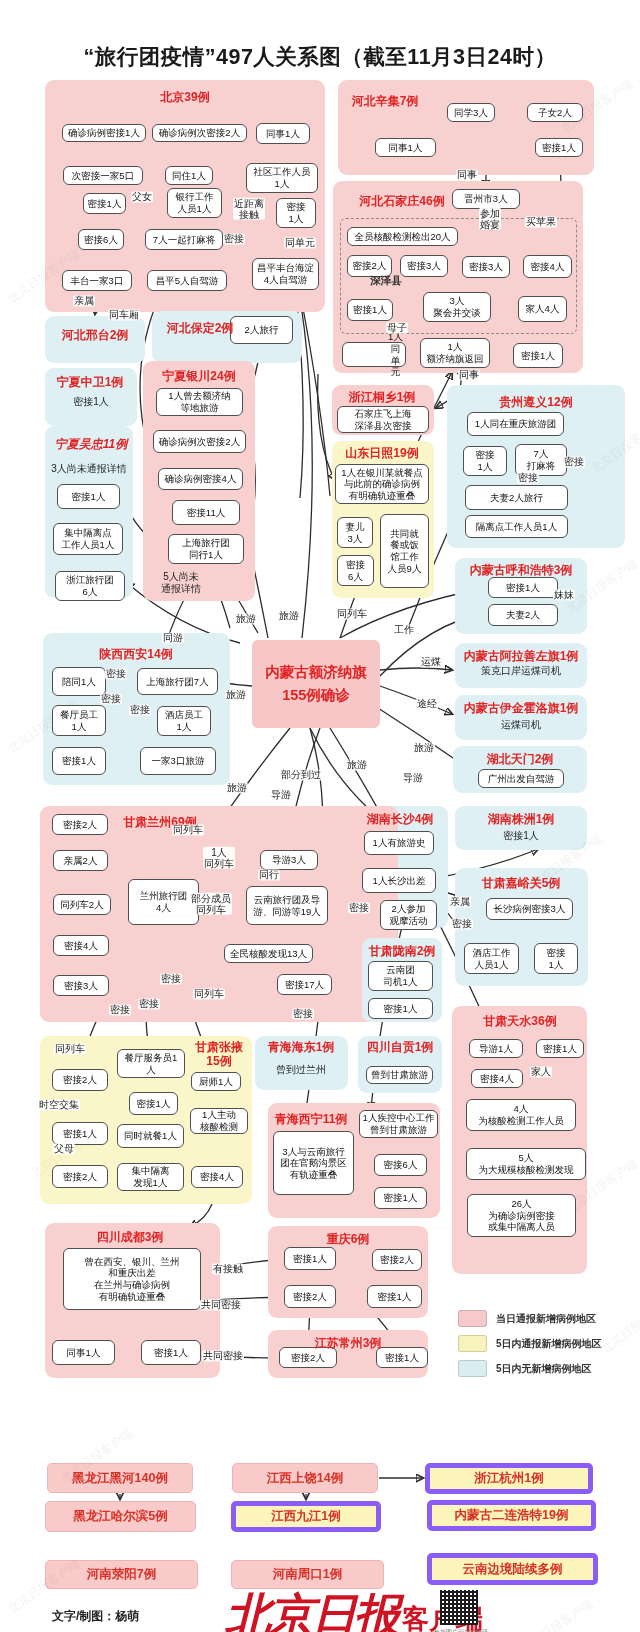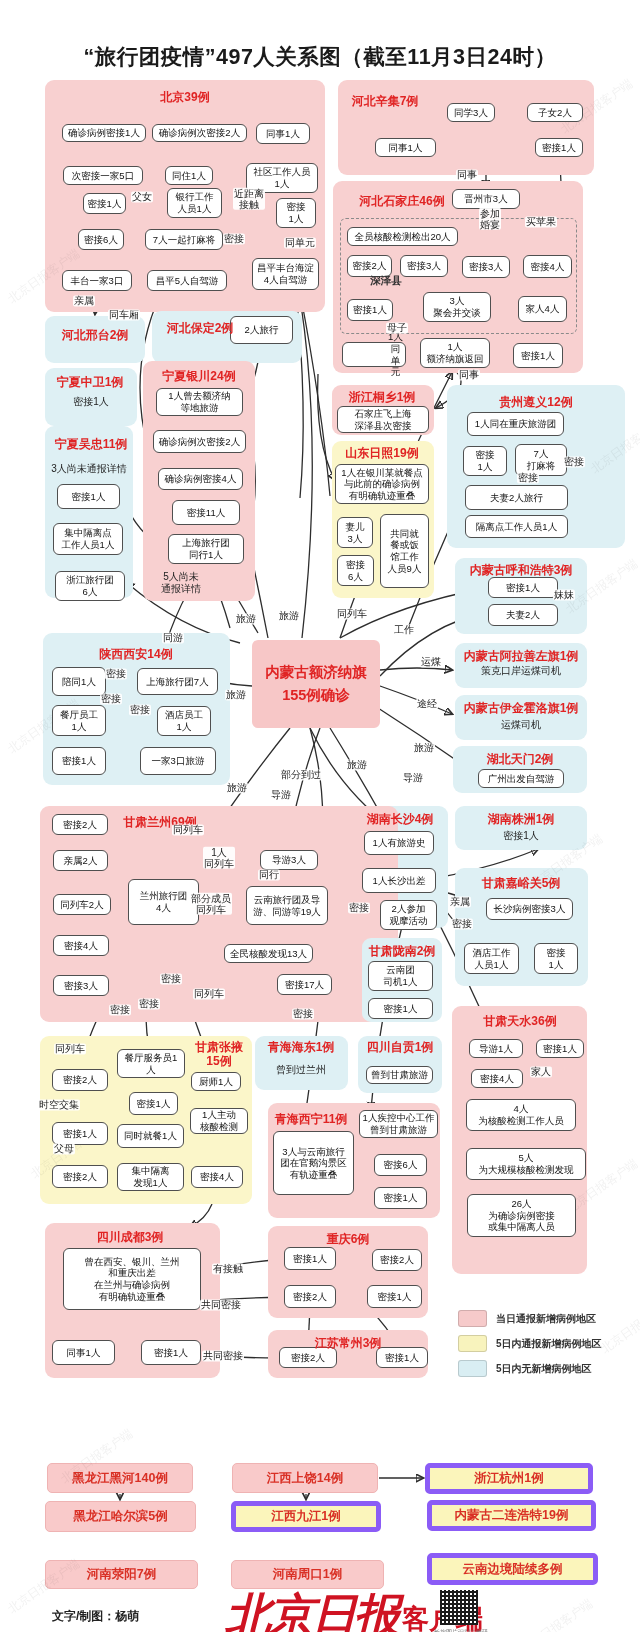--- a/index.html
+++ b/index.html
@@ -183,21 +183,21 @@
     <div class="region dashed" style="left: 340px; top: 200px; width: 235px; height: 114px;"></div>
     <div class="region blue" style="left: 45px; top: 298px; width: 100px; height: 47px;"></div>
     <div class="rtitle" style="left: 95px; top: 310px;">河北邢台2例</div>
     <div class="region blue" style="left: 152px; top: 293px; width: 150px; height: 52px;"></div>
     <div class="rtitle" style="left: 200px; top: 303px;">河北保定2例</div>
     <div class="region blue" style="left: 45px; top: 350px; width: 92px; height: 58px;"></div>
     <div class="rtitle" style="left: 90px; top: 357px;">宁夏中卫1例</div>
     <div class="region pink" style="left: 143px; top: 343px; width: 112px; height: 240px;"></div>
     <div class="rtitle" style="left: 199px; top: 351px;">宁夏银川24例</div>
     <div class="region blue" style="left: 45px; top: 408px; width: 88px; height: 172px;"></div>
-    <div class="rtitle" style="left: 91px; top: 419px;">宁夏吴忠11例</div>
+    <div class="rtitle" style="left: 91px; top: 419px; font-style: italic;">宁夏吴忠11例</div>
     <div class="region pink" style="left: 332px; top: 367px; width: 102px; height: 50px;"></div>
     <div class="rtitle" style="left: 382px; top: 372px;">浙江桐乡1例</div>
     <div class="region blue" style="left: 447px; top: 367px; width: 178px; height: 163px;"></div>
     <div class="rtitle" style="left: 536px; top: 377px;">贵州遵义12例</div>
     <div class="region yellow" style="left: 332px; top: 423px; width: 102px; height: 157px;"></div>
     <div class="rtitle" style="left: 382px; top: 428px;">山东日照19例</div>
     <div class="region blue" style="left: 43px; top: 615px; width: 187px; height: 152px;"></div>
     <div class="rtitle" style="left: 136px; top: 629px;">陕西西安14例</div>
     <div class="region blue" style="left: 455px; top: 540px; width: 132px; height: 76px;"></div>
     <div class="rtitle" style="left: 521px; top: 545px;">内蒙古呼和浩特3例</div>
@@ -385,21 +385,21 @@
 有明确轨迹重叠</div>
     <div class="node" style="left: 52px; top: 1322px; width: 63px; height: 25px;">同事1人</div>
     <div class="node" style="left: 141px; top: 1322px; width: 60px; height: 25px;">密接1人</div>
     <div class="node" style="left: 284px; top: 1229px; width: 52px; height: 23px;">密接1人</div>
     <div class="node" style="left: 372px; top: 1231px; width: 50px; height: 22px;">密接2人</div>
     <div class="node" style="left: 284px; top: 1267px; width: 52px; height: 23px;">密接2人</div>
     <div class="node" style="left: 367px; top: 1267px; width: 55px; height: 23px;">密接1人</div>
     <div class="node" style="left: 279px; top: 1329px; width: 58px; height: 21px;">密接2人</div>
     <div class="node" style="left: 376px; top: 1329px; width: 52px; height: 21px;">密接1人</div>
     <div class="elabel" style="left: 142px; top: 179px;">父女</div>
-    <div class="elabel" style="left: 249px; top: 181px;">近距离
+    <div class="elabel" style="left: 249px; top: 191px;">近距离
 接触</div>
     <div class="elabel" style="left: 234px; top: 221px;">密接</div>
     <div class="elabel" style="left: 300px; top: 225px;">同单元</div>
     <div class="elabel" style="left: 84px; top: 283px;">亲属</div>
     <div class="elabel" style="left: 124px; top: 297px;">同车厢</div>
     <div class="elabel" style="left: 467px; top: 157px;">同事</div>
     <div class="elabel" style="left: 541px; top: 204px;">买苹果</div>
     <div class="elabel" style="left: 490px; top: 201px;">参加
 婚宴</div>
     <div class="elabel bold" style="left: 386px; top: 263px;">深泽县</div>

